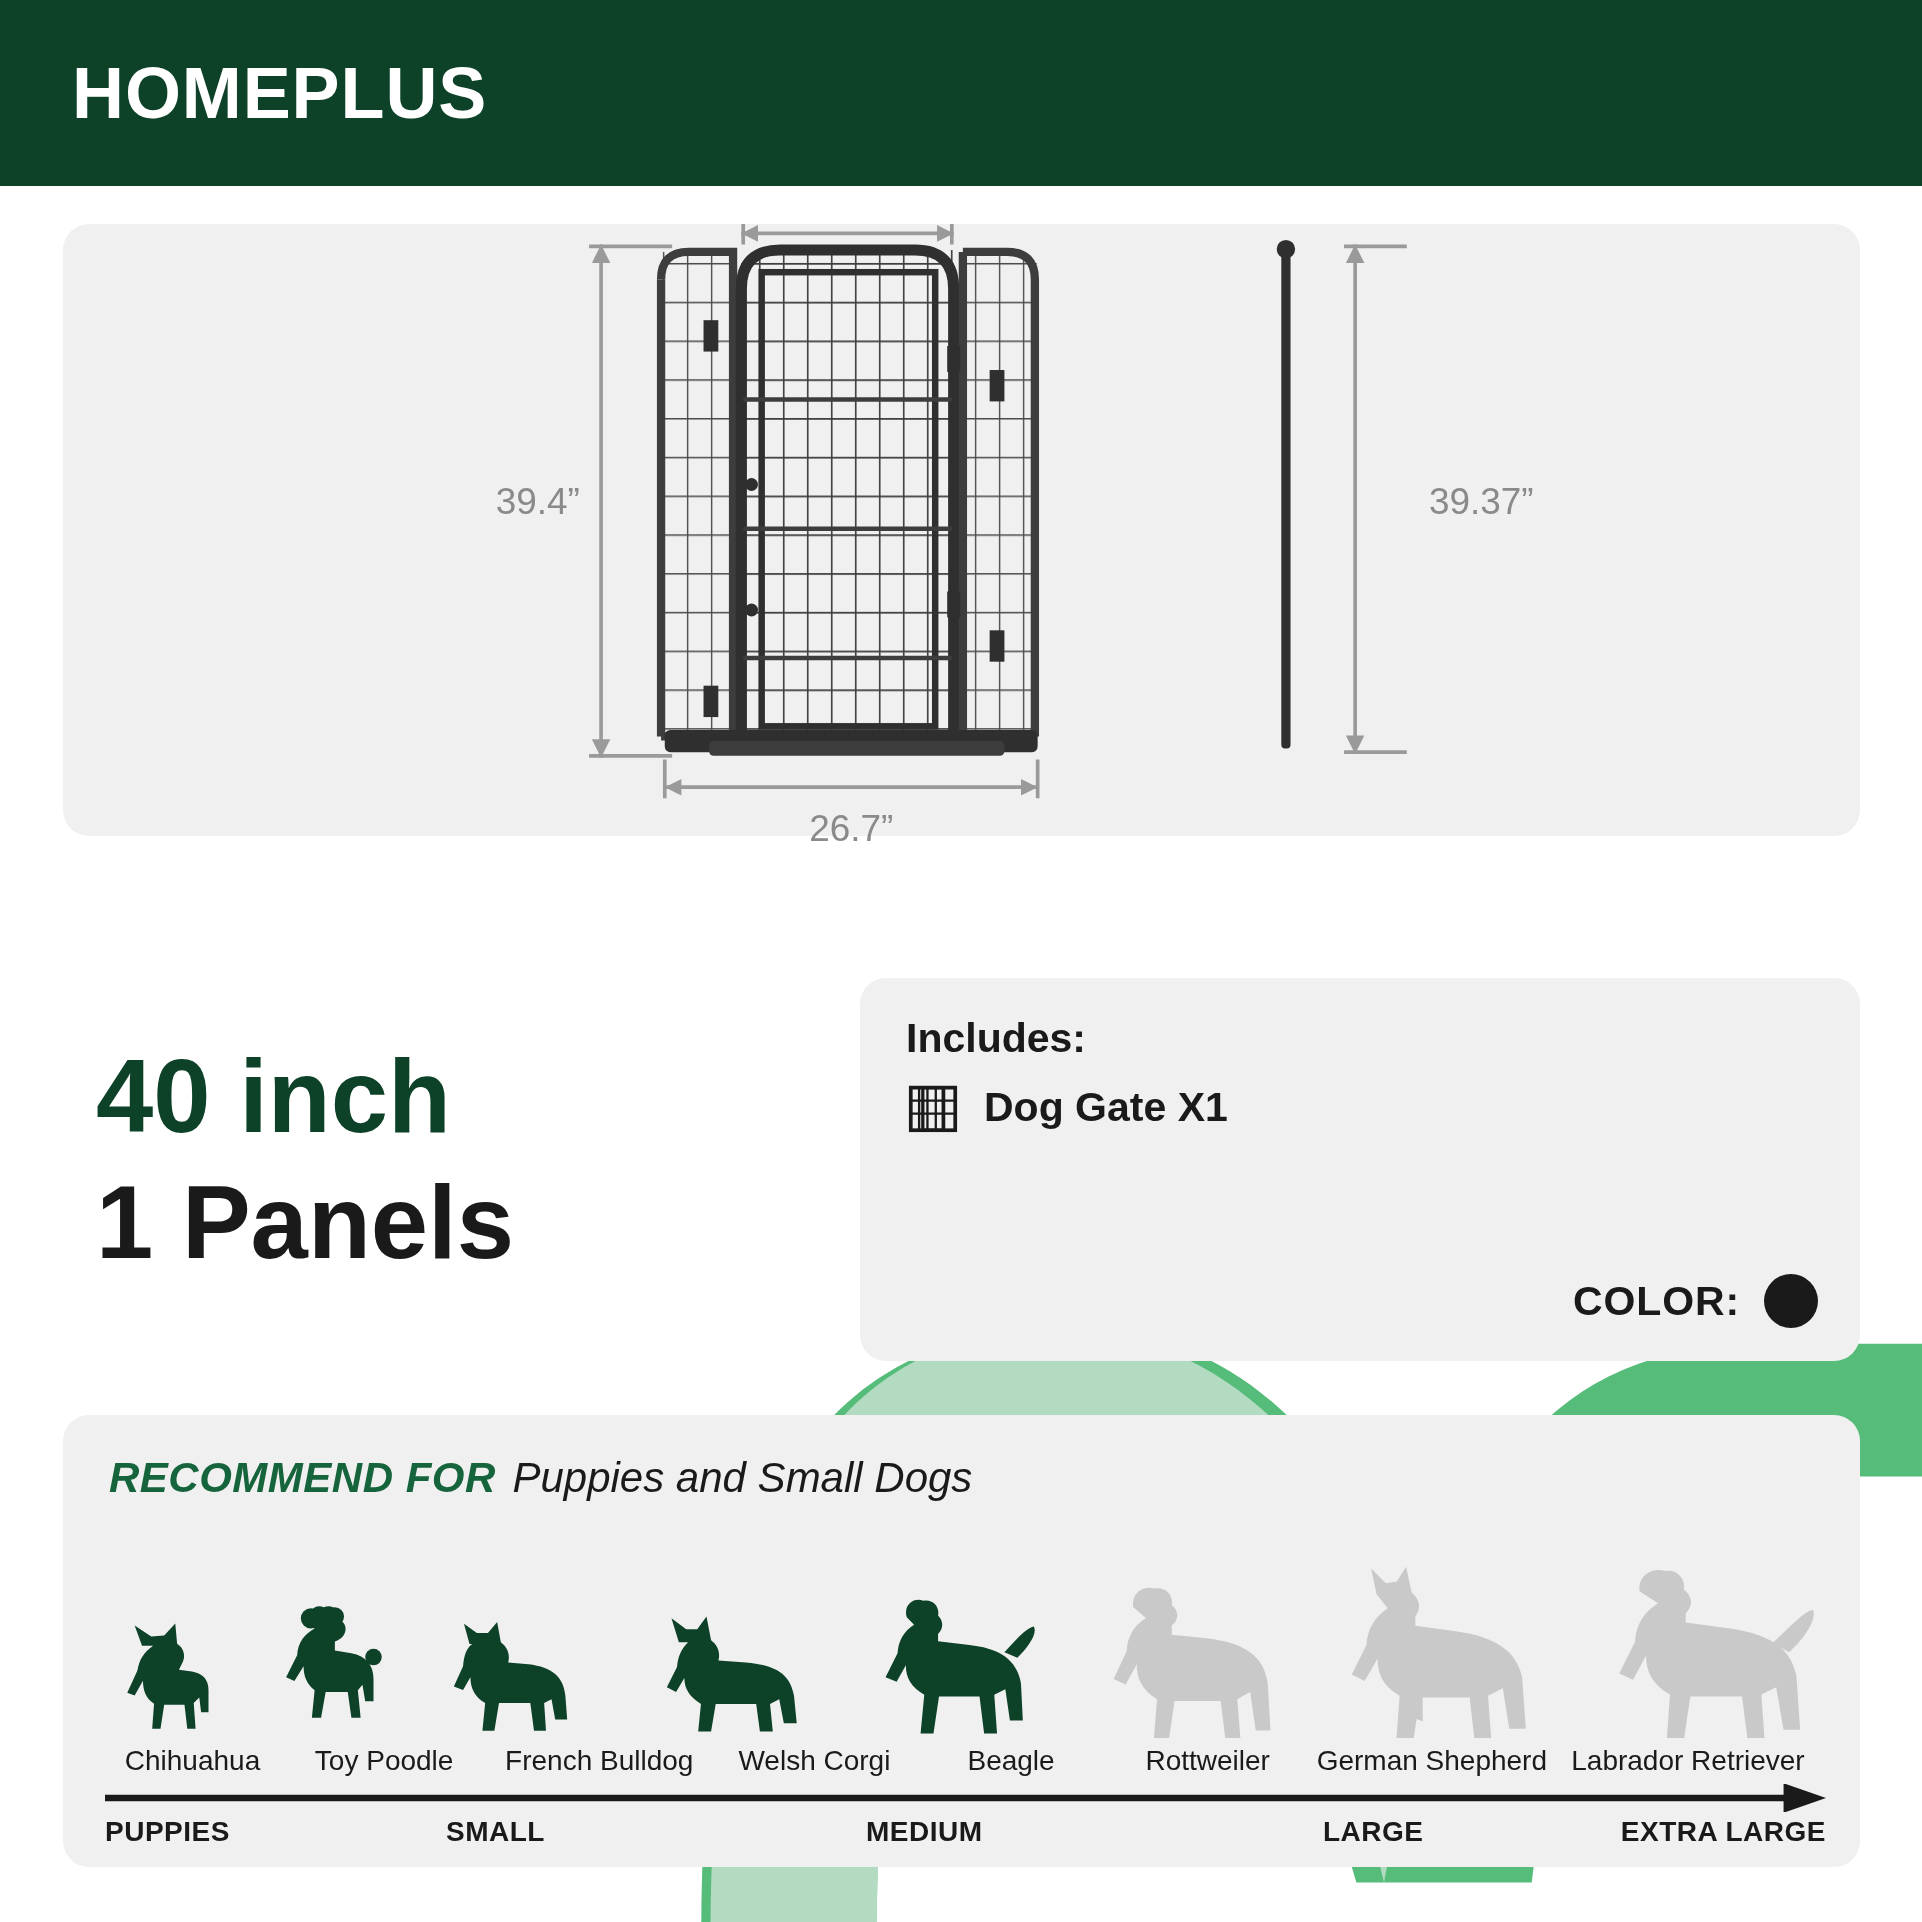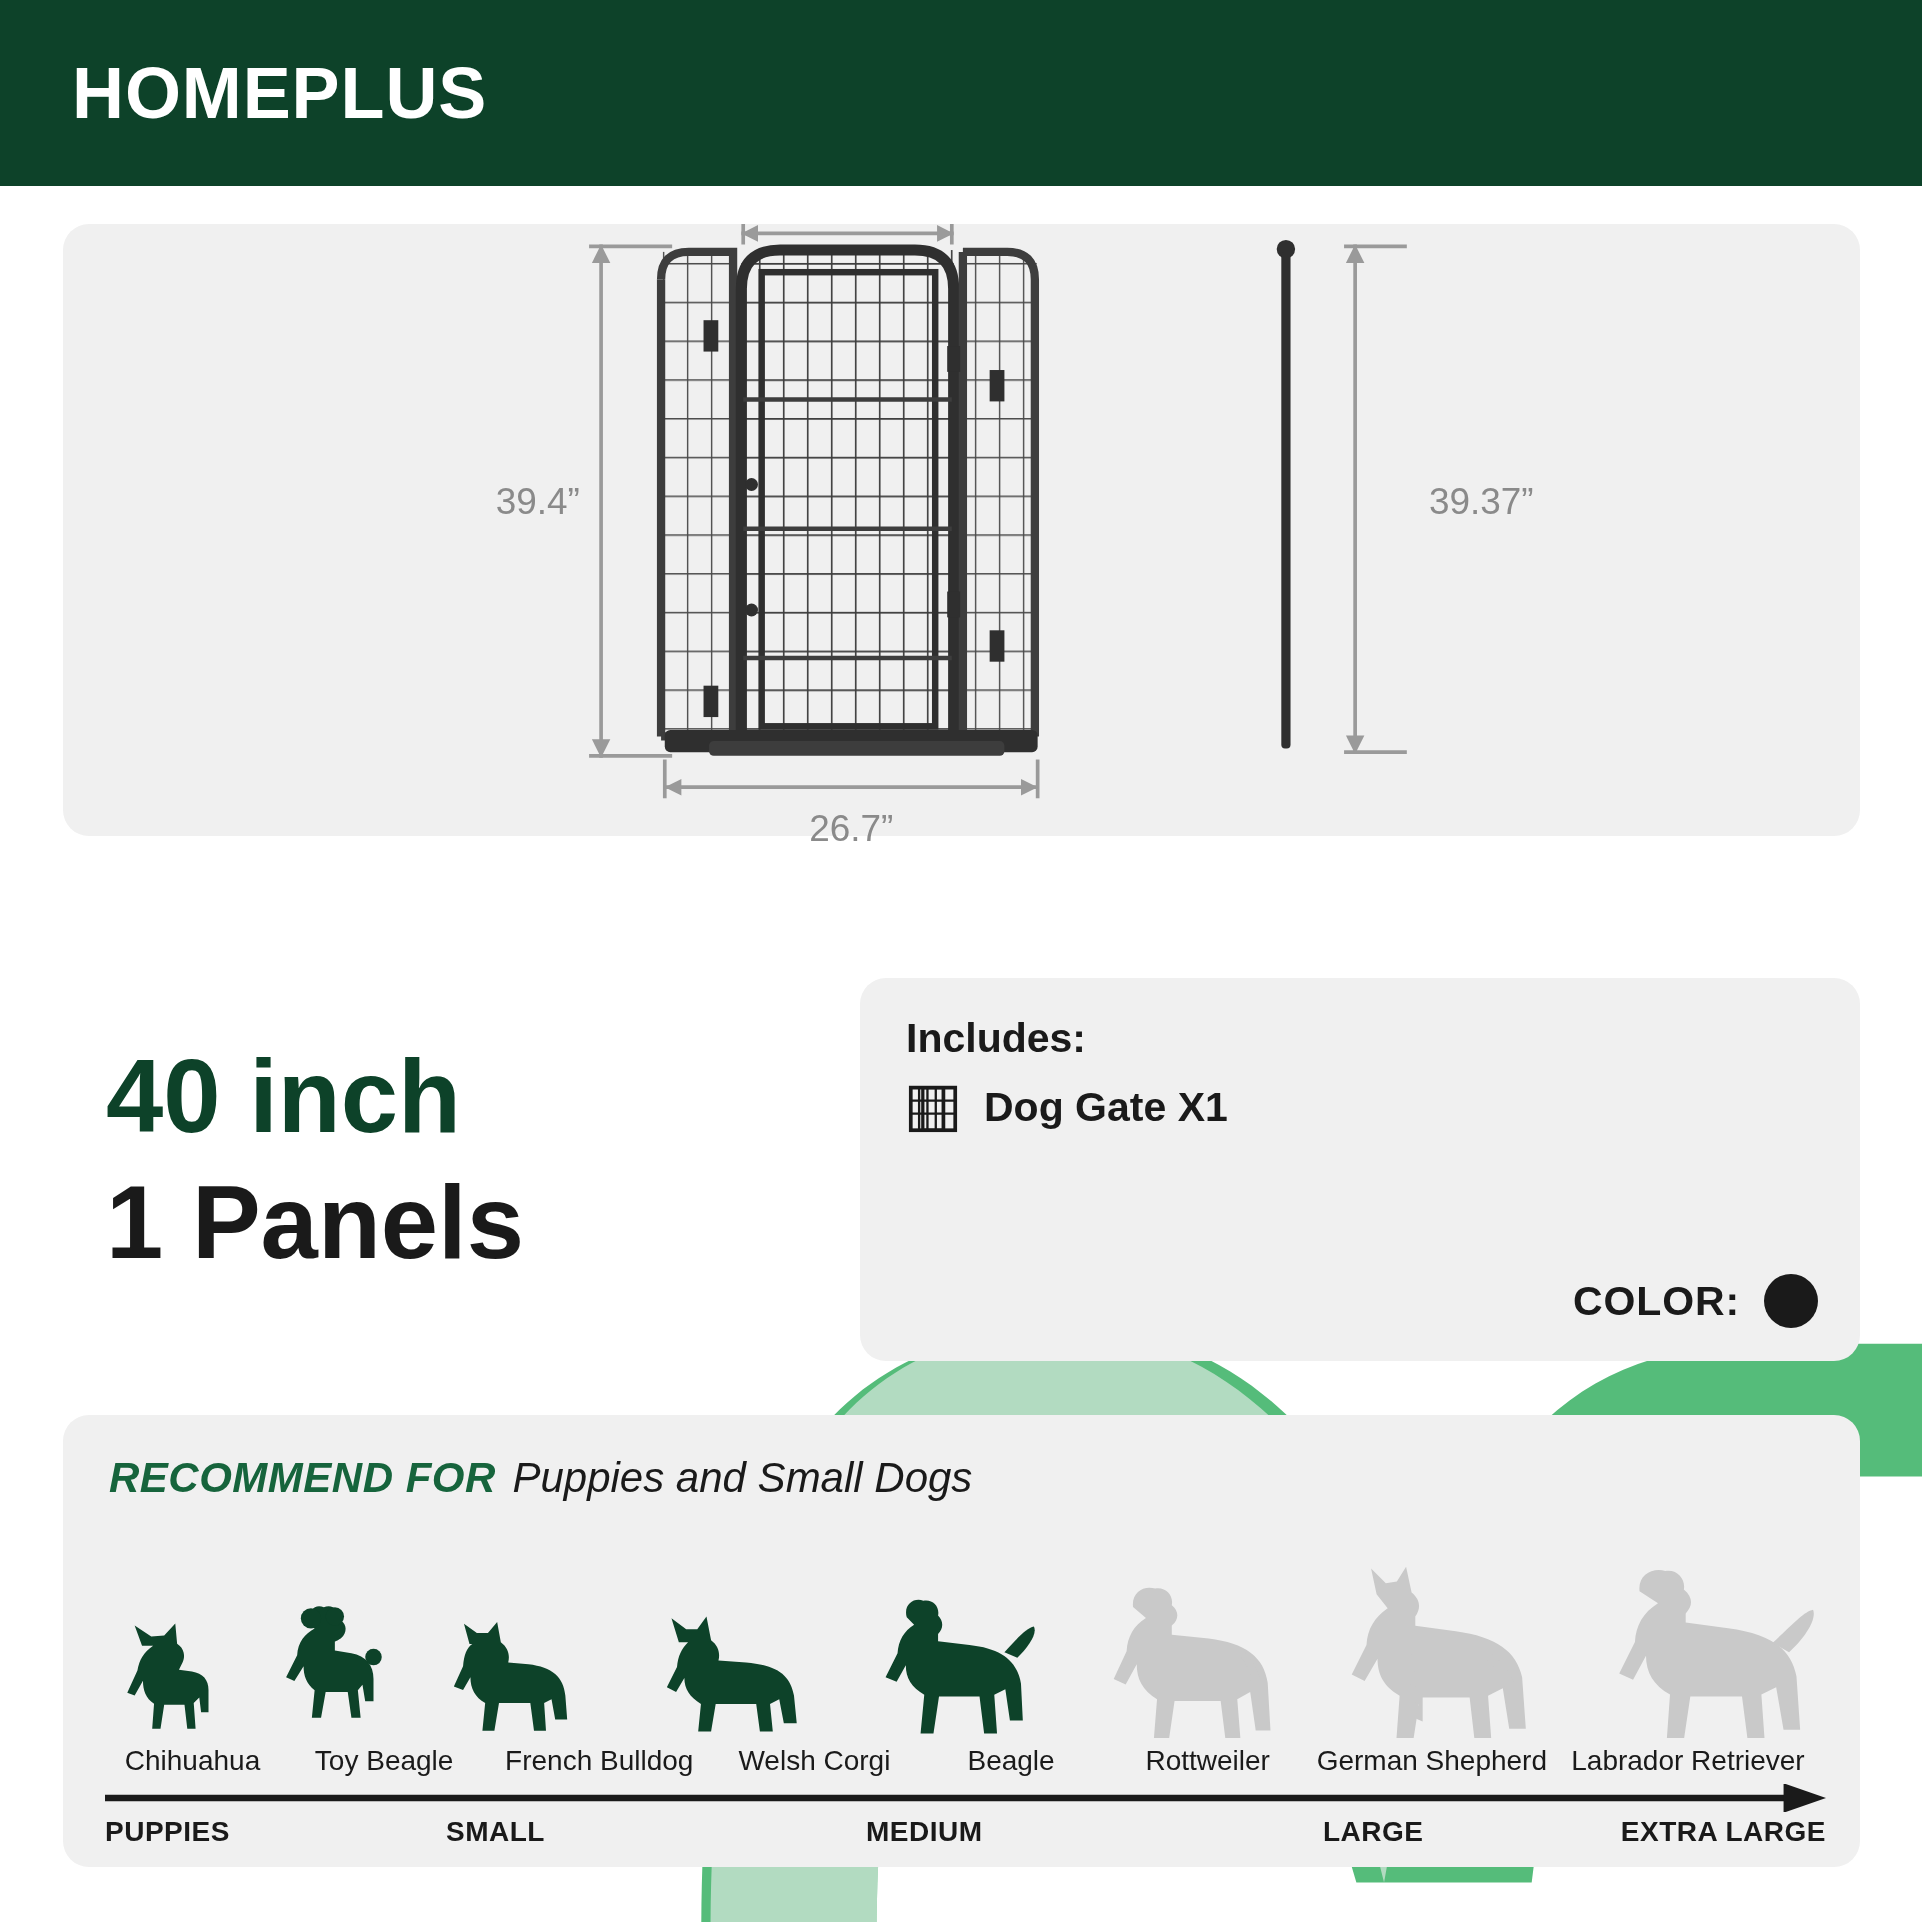--- a/index.html
+++ b/index.html
@@ -48,21 +48,21 @@
     width: 1797px; height: 612px;
     background: #f0f0f0;
     border-radius: 26px;
     z-index: 1;
   }
   .dim-svg { position: absolute; left: 0; top: 0; }
 
   
   .big-title {
     position: absolute;
-    left: 106px; top: 1034px;
+    left: 96px; top: 1034px;
     z-index: 2;
   }
   .big-title .line {
     color: #0d4229;
     font-size: 103px;
     font-weight: bold;
     line-height: 1.22;
     font-family: "Liberation Sans", sans-serif;
   }
   .big-title .line.dark { color: #1a1a1a; }
@@ -321,21 +321,21 @@
       <div class="dog">
         <svg width="222" height="180" viewBox="0 0 240 195">
           <path d="M48 36 c-2 -18 14 -26 28 -22 c14 -2 22 10 20 20 c10 8 10 18 2 26 l0 10 l46 6 c46 6 68 22 74 52 l4 58 l-18 0 l-8 -46 l-16 8 l4 56 l-18 0 l-7 -54 l-56 0 l-8 54 l-18 0 l4 -56 c-18 -10 -26 -24 -26 -42 l-14 26 l-15 -7 l17 -34 c1 -18 9 -32 25 -42 z" fill="#c9c9c9"></path>
           <path d="M192 92 c22 -20 34 -34 44 -36 c4 10 -8 30 -26 46 z" fill="#c9c9c9"></path>
         </svg>
       </div>
     </div>
 
     <div class="dog-names">
       <div class="dog-name" style="width:175px">Chihuahua</div>
-      <div class="dog-name" style="width:194px">Toy Beagle</div>
+      <div class="dog-name" style="width:194px">Toy Poodle</div>
       <div class="dog-name" style="width:222px">French Bulldog</div>
       <div class="dog-name" style="width:194px">Welsh Corgi</div>
       <div class="dog-name" style="width:185px">Beagle</div>
       <div class="dog-name" style="width:194px">Rottweiler</div>
       <div class="dog-name" style="width:240px">German Shepherd</div>
       <div class="dog-name" style="width:258px">Labrador Retriever</div>
     </div>
 
     <svg class="scale-axis" viewBox="0 0 1865 30" width="1721" height="28">
       <line x1="0" y1="15" x2="1820" y2="15" stroke="#1a1a1a" stroke-width="7"></line>

